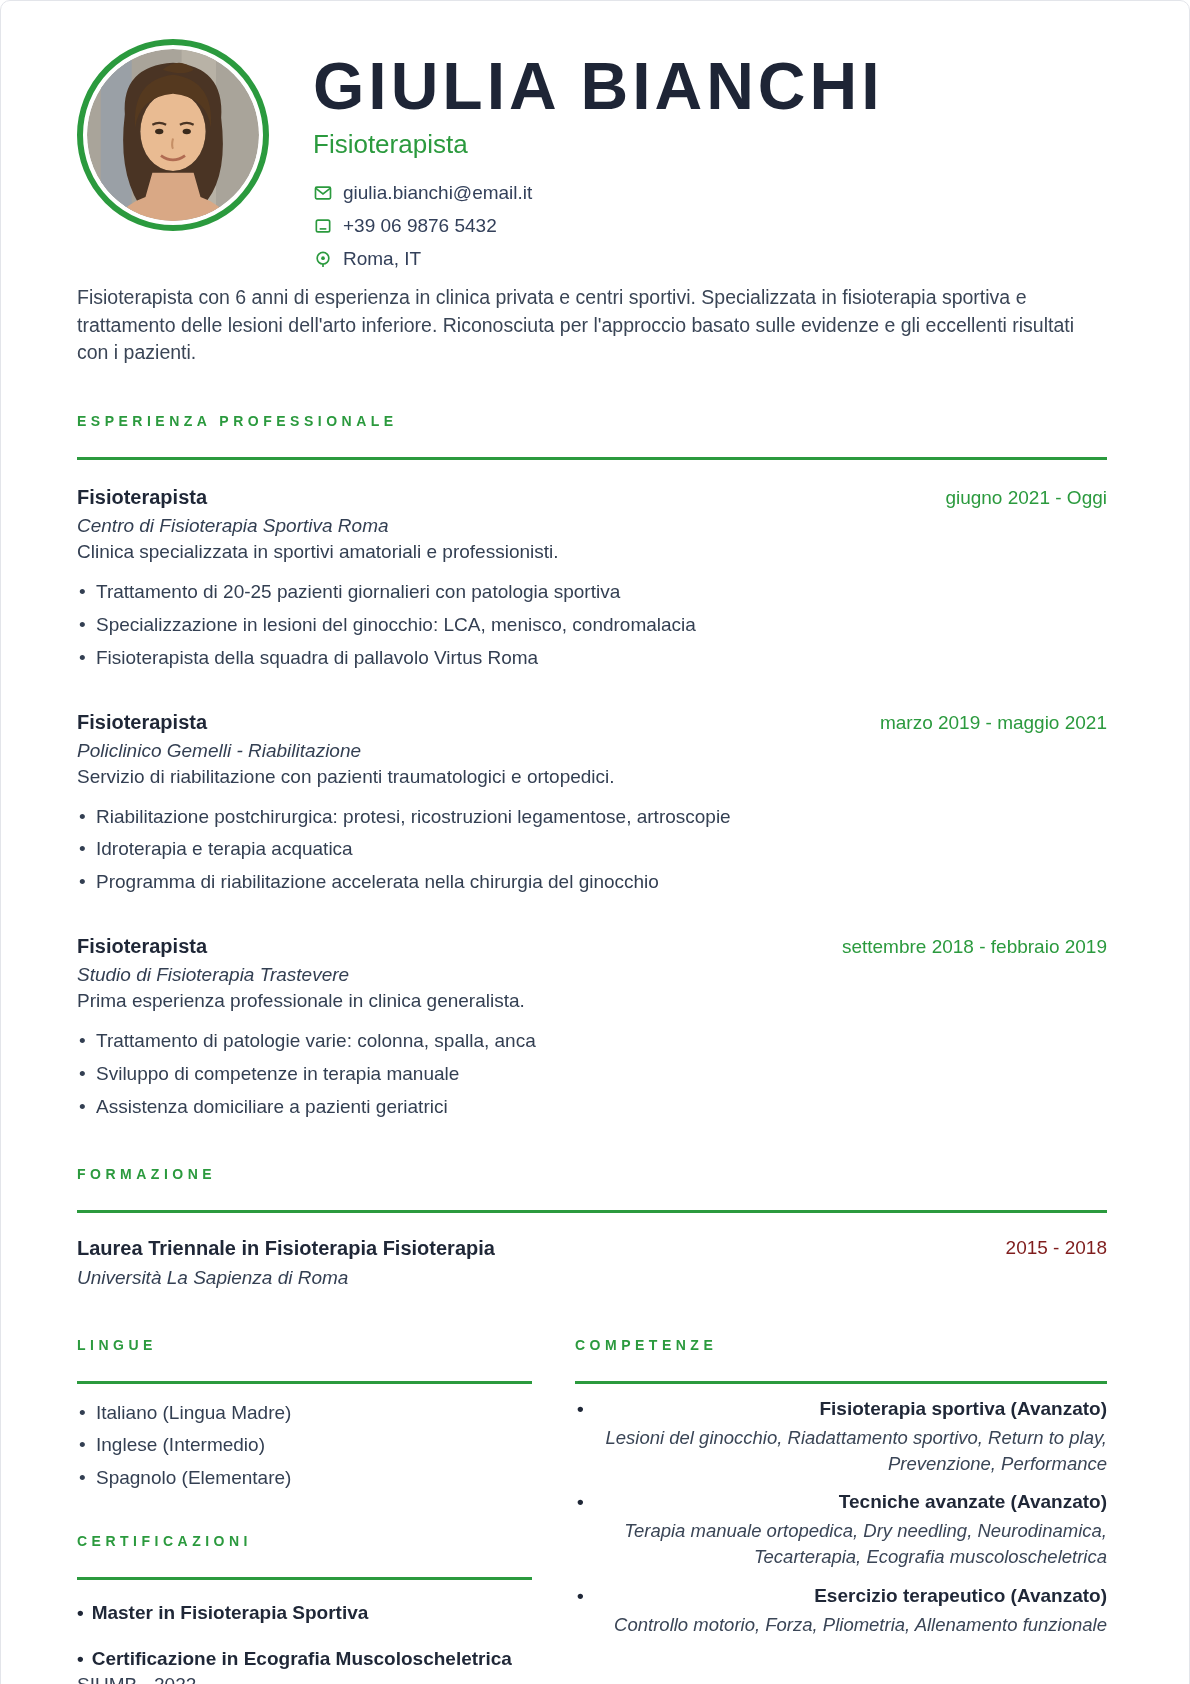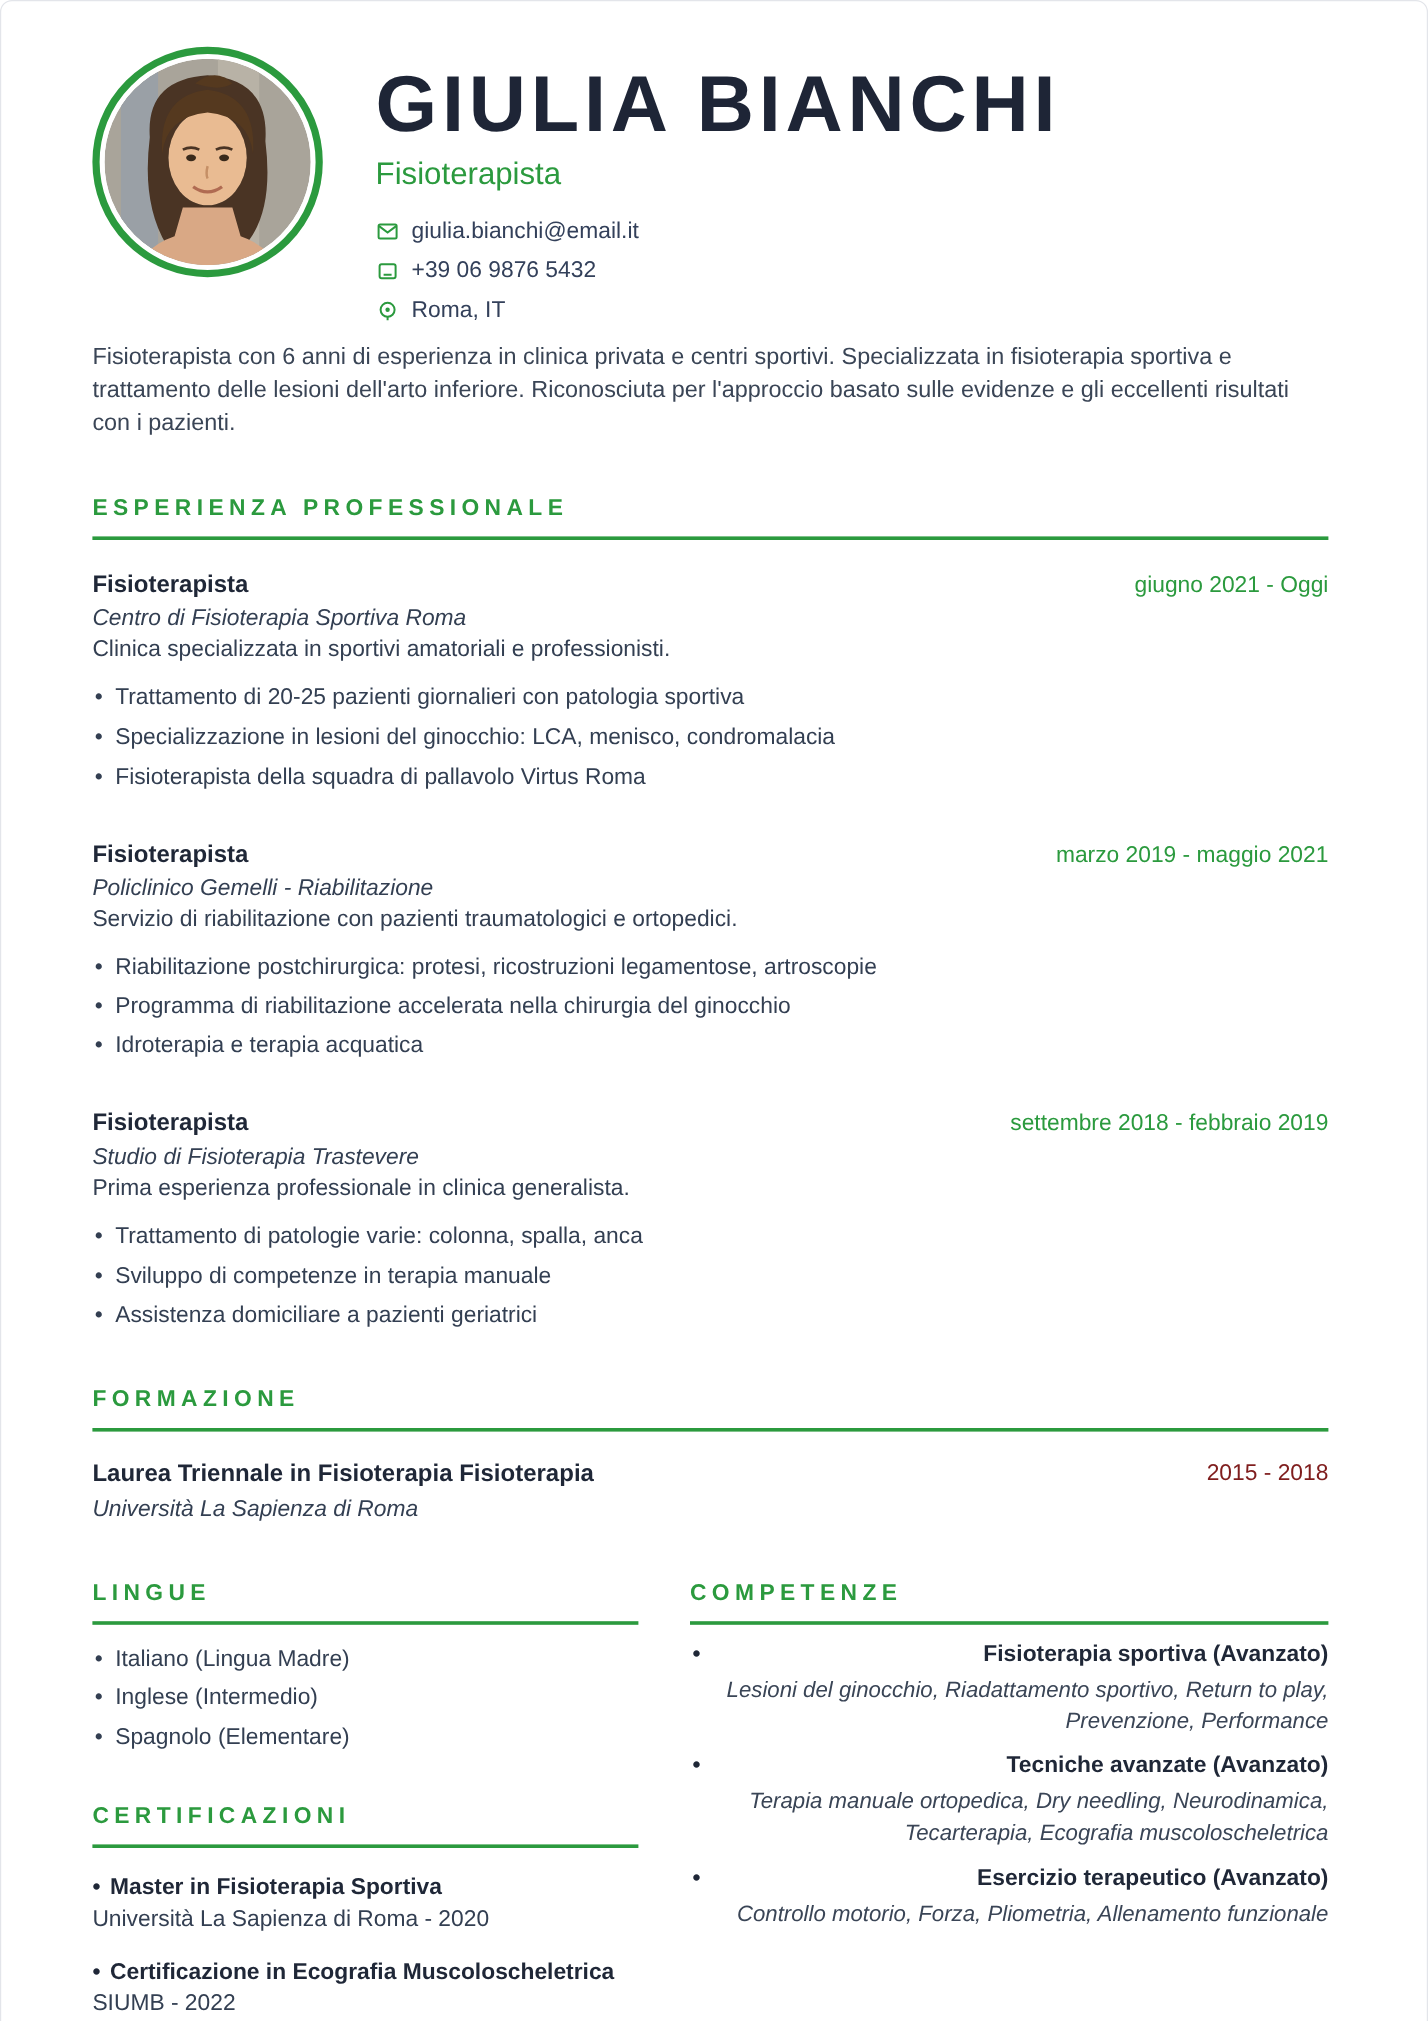--- a/index.html
+++ b/index.html
@@ -54,25 +54,25 @@
     margin-top: 14px;
     font-size: 19.5px;
     line-height: 1.42;
     color: #3a4556;
     max-width: 1035px;
   }
 
   
   .section { margin-top: 46px; }
   .section-heading {
-    font-size: 19px;
+    font-size: 14px;
     font-weight: 700;
     letter-spacing: 4.5px;
     color: #2b9a3e;
-    padding-bottom: 12px;
+    padding-bottom: 28px;
     border-bottom: 3px solid #2b9a3e;
   }
 
   
   .job { margin-top: 26px; }
   .job + .job { margin-top: 40px; }
   .job-head { display: flex; justify-content: space-between; align-items: baseline; }
   .job-title { font-size: 20px; font-weight: 700; color: #1f2737; }
   .job-dates { font-size: 19px; font-weight: 500; color: #2b9a3e; white-space: nowrap; }
   .job-company { margin-top: 6px; font-size: 19px; font-style: italic; color: #333f52; }
@@ -204,22 +204,22 @@
 
     <div class="job">
       <div class="job-head">
         <span class="job-title">Fisioterapista</span>
         <span class="job-dates">marzo 2019 - maggio 2021</span>
       </div>
       <div class="job-company">Policlinico Gemelli - Riabilitazione</div>
       <div class="job-desc">Servizio di riabilitazione con pazienti traumatologici e ortopedici.</div>
       <ul class="bullets">
         <li>Riabilitazione postchirurgica: protesi, ricostruzioni legamentose, artroscopie</li>
+        <li>Idroterapia e terapia acquatica</li>
         <li>Programma di riabilitazione accelerata nella chirurgia del ginocchio</li>
-        <li>Idroterapia e terapia acquatica</li>
       </ul>
     </div>
 
     <div class="job">
       <div class="job-head">
         <span class="job-title">Fisioterapista</span>
         <span class="job-dates">settembre 2018 - febbraio 2019</span>
       </div>
       <div class="job-company">Studio di Fisioterapia Trastevere</div>
       <div class="job-desc">Prima esperienza professionale in clinica generalista.</div>
@@ -252,21 +252,20 @@
           <li>Inglese (Intermedio)</li>
           <li>Spagnolo (Elementare)</li>
         </ul>
       </div>
 
       <div class="subsection">
         <div class="section-heading">CERTIFICAZIONI</div>
 
         <div class="cert">
           <div class="cert-name"><span class="dot">•</span><span>Master in Fisioterapia Sportiva</span></div>
-          <div class="cert-issuer">Università La Sapienza di Roma - 2020</div>
         </div>
 
         <div class="cert">
           <div class="cert-name"><span class="dot">•</span><span>Certificazione in Ecografia Muscoloscheletrica</span></div>
           <div class="cert-issuer">SIUMB - 2022</div>
         </div>
 
       </div>
     </div>
 

